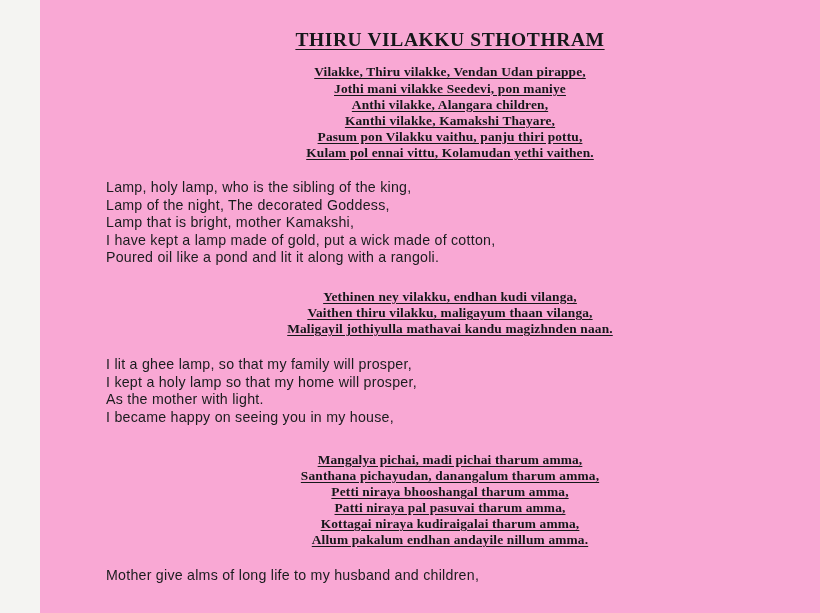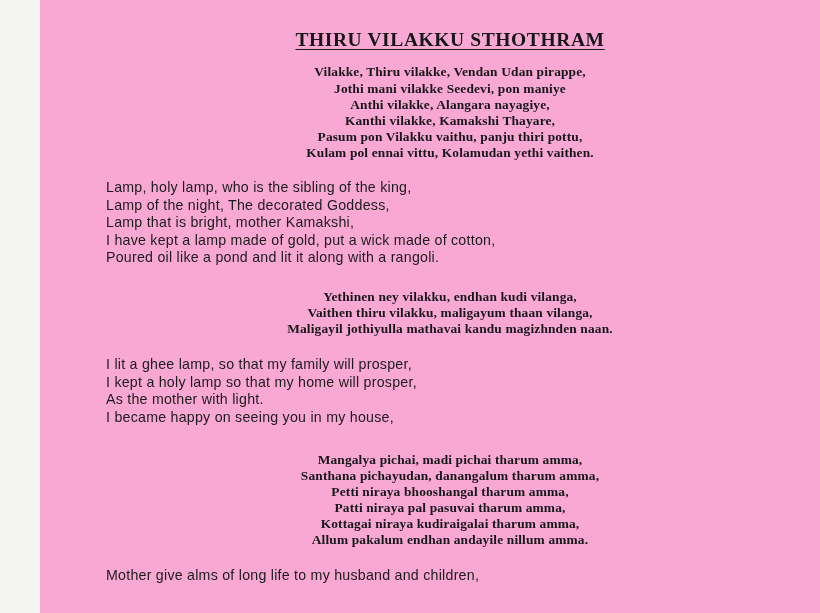--- a/index.html
+++ b/index.html
@@ -47,20 +47,21 @@
     font-size: 13.4px;
     color: #15171a;
     line-height: 16.1px;
     letter-spacing: 0.15px;
   }
   .verse-line {
     display: block;
     white-space: nowrap;
   }
   .verse-line > span {
+    text-decoration: underline;
     text-underline-offset: 2px;
   }
 
   
   .stanza {
     font-family: "Liberation Sans", sans-serif;
     font-size: 14.2px;
     color: #1a1c1e;
     line-height: 17.6px;
     letter-spacing: 0.25px;
@@ -82,21 +83,21 @@
 </head>
 <body>
 
 <div class="page">
 
   <h1 class="doc-title">THIRU VILAKKU STHOTHRAM</h1>
 
   <div class="verse-block sec-verse-1">
     <span class="verse-line"><span>Vilakke, Thiru vilakke, Vendan Udan pirappe,</span></span>
     <span class="verse-line"><span>Jothi mani vilakke Seedevi, pon maniye</span></span>
-    <span class="verse-line"><span>Anthi vilakke, Alangara nayagiye,</span></span>
+    <span class="verse-line"><span>Anthi vilakke, Alangara children,</span></span>
     <span class="verse-line"><span>Kanthi vilakke, Kamakshi Thayare,</span></span>
     <span class="verse-line"><span>Pasum pon Vilakku vaithu, panju thiri pottu,</span></span>
     <span class="verse-line"><span>Kulam pol ennai vittu, Kolamudan yethi vaithen.</span></span>
   </div>
 
   <div class="stanza sec-stanza-1">
     <span class="stanza-line">Lamp, holy lamp, who is the sibling of the king,</span>
     <span class="stanza-line">Lamp of the night, The decorated Goddess,</span>
     <span class="stanza-line">Lamp that is bright, mother Kamakshi,</span>
     <span class="stanza-line">I have kept a lamp made of gold, put a wick made of cotton,</span>

